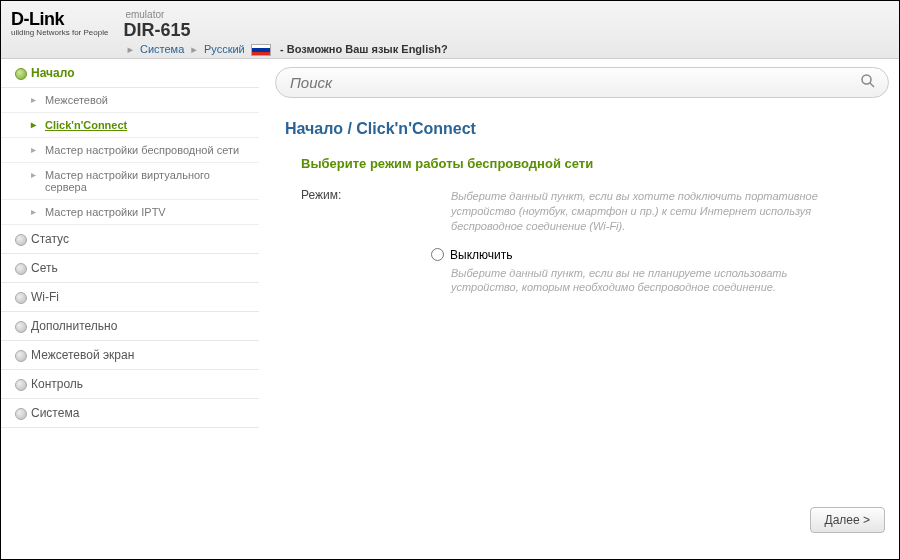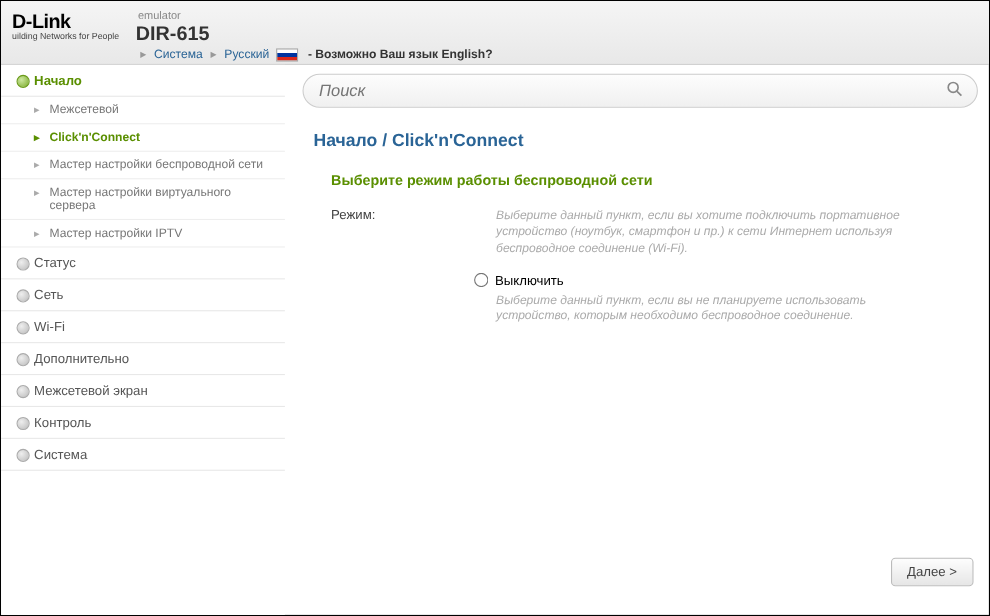--- a/index.html
+++ b/index.html
@@ -16,21 +16,21 @@
     .header-breadcrumb .flag { display: inline-block; width: 20px; height: 12px; vertical-align: middle; background: linear-gradient(to bottom, #fff 33%, #0033a0 33%, #0033a0 66%, #da291c 66%); border: 1px solid #aaa; margin: 0 3px; }
     .header-breadcrumb .q { color: #333; font-weight: bold; }
     .main { display: flex; height: calc(100% - 58px); }
     .sidebar { width: 258px; background: #fff; padding: 0; }
     .nav-item { padding: 7px 12px 7px 30px; border-bottom: 1px solid #e8e8e8; color: #555; cursor: pointer; position: relative; font-size: 12px; }
     .nav-item::before { content: ""; position: absolute; left: 14px; top: 50%; width: 10px; height: 10px; margin-top: -5px; border-radius: 50%; background: radial-gradient(circle at 35% 35%, #eee, #bbb); border: 1px solid #aaa; }
     .nav-item.expanded { color: #5a8f00; font-weight: bold; }
     .nav-item.expanded::before { background: radial-gradient(circle at 35% 35%, #cde8a0, #7aaa2a); border-color: #6a9a1a; }
     .nav-sub { padding: 6px 12px 6px 44px; border-bottom: 1px solid #eee; color: #777; cursor: pointer; position: relative; font-size: 11px; }
     .nav-sub::before { content: "▸"; position: absolute; left: 30px; top: 6px; color: #aaa; font-size: 10px; }
-    .nav-sub.active { color: #5a8f00; font-weight: bold; }
+    .nav-sub.active { color: #5a8f00; font-weight: bold; text-decoration: underline; }
     .nav-sub.active::before { color: #5a8f00; }
     .content { flex: 1; padding: 8px 10px 10px 16px; position: relative; }
     .search { border: 1px solid #ccc; border-radius: 16px; padding: 6px 36px 6px 14px; background: linear-gradient(to bottom, #fdfdfd, #f0f0f0); position: relative; margin-bottom: 14px; }
     .search input { border: none; background: transparent; width: 100%; outline: none; font-style: italic; color: #aaa; font-size: 15px; }
     .search-icon { position: absolute; right: 12px; top: 5px; width: 16px; height: 16px; color: #888; }
     .page-title { color: #2a6496; font-size: 16px; font-weight: bold; margin: 22px 0 18px 10px; }
     .section-title { color: #5a8f00; font-weight: bold; font-size: 13px; margin: 0 0 14px 26px; }
     .form-row { display: flex; margin-left: 26px; margin-bottom: 4px; }
     .form-label { width: 130px; color: #444; font-size: 12px; padding-top: 3px; }
     .form-opts { flex: 1; }

